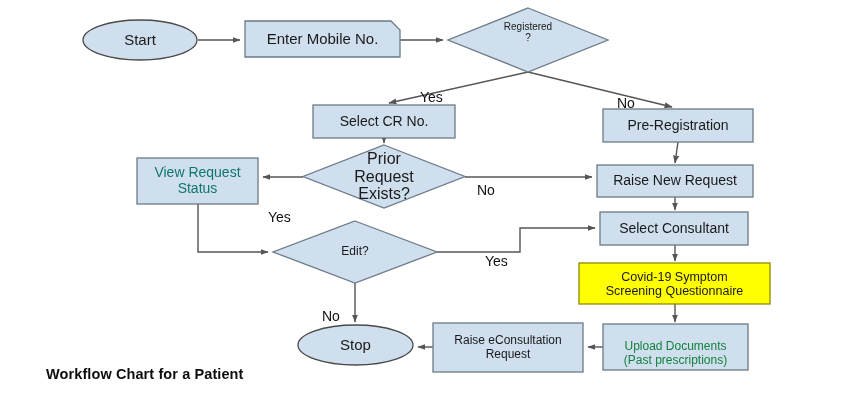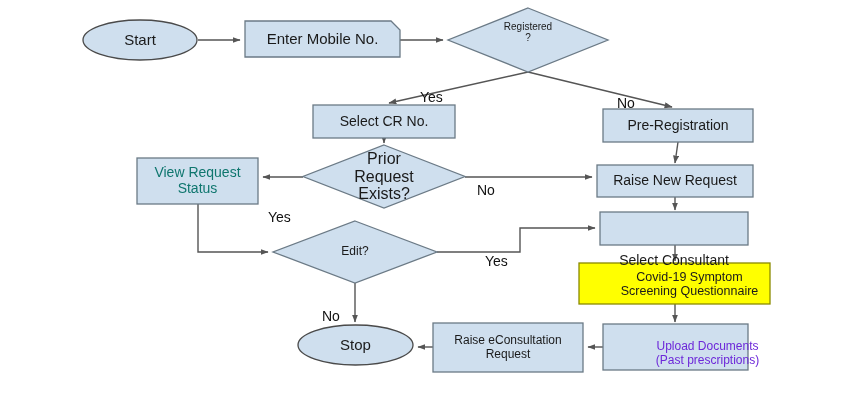--- a/index.html
+++ b/index.html
@@ -109,32 +109,33 @@
       <div class="node-label" style="left: 448px; top: 0; width: 160px; height: 64px; font-size: 10px; color: rgb(26, 26, 26);">Registered
 ?</div>
       <div class="node-label" style="left: 313px; top: 105px; width: 142px; height: 33px; font-size: 14px; color: rgb(26, 26, 26);">Select CR No.</div>
       <div class="node-label" style="left: 603px; top: 109px; width: 150px; height: 33px; font-size: 14px; color: rgb(26, 26, 26);">Pre-Registration</div>
       <div class="node-label" style="left: 303px; top: 145px; width: 162px; height: 63px; font-size: 16px; color: rgb(26, 26, 26);">Prior
 Request
 Exists?</div>
       <div class="node-label" style="left: 137px; top: 158px; width: 121px; height: 46px; font-size: 14px; color: #0f766e;">View Request
 Status</div>
       <div class="node-label" style="left: 597px; top: 165px; width: 156px; height: 32px; font-size: 14px; color: rgb(26, 26, 26);">Raise New Request</div>
-      <div class="node-label" style="left: 600px; top: 212px; width: 148px; height: 33px; font-size: 14px; color: rgb(26, 26, 26); margin-top: 32px;">Select Consultant</div>
+      <div class="node-label" style="left: 600px; top: 212px; width: 148px; height: 33px; font-size: 14px; color: rgb(26, 26, 26);">Select Consultant</div>
       <div class="node-label" style="left: 273px; top: 221px; width: 164px; height: 62px; font-size: 12px; color: rgb(26, 26, 26);">Edit?</div>
-      <div class="node-label" style="left: 579px; top: 263px; width: 191px; height: 41px; font-size: 12.5px; color: rgb(26, 26, 26); padding-left: 15px;">Covid-19 Symptom
+      <div class="node-label" style="left: 579px; top: 263px; width: 191px; height: 41px; font-size: 12.5px; color: rgb(26, 26, 26);">Covid-19 Symptom
 Screening Questionnaire</div>
-      <div class="node-label" style="left: 603px; top: 324px; width: 145px; height: 59px; font-size: 12px; color: #6d28d9; padding-left: 32px;">Upload Documents
+      <div class="node-label" style="left: 603px; top: 324px; width: 145px; height: 59px; font-size: 12px; color: #15803d;">Upload Documents
 (Past prescriptions)</div>
       <div class="node-label" style="left: 433px; top: 323px; width: 150px; height: 49px; font-size: 12px; color: rgb(26, 26, 26);">Raise eConsultation
 Request</div>
       <div class="node-label" style="left: 298px; top: 325px; width: 115px; height: 40px; font-size: 15px; color: rgb(26, 26, 26);">Stop</div>
     </div>
   <div id="edge-labels-layer">
       <div class="edge-label" style="left: 420px; top: 66px;">Yes</div>
       <div class="edge-label" style="left: 617px; top: 72px;">No</div>
       <div class="edge-label" style="left: 268px; top: 186px;">Yes</div>
       <div class="edge-label" style="left: 477px; top: 159px;">No</div>
       <div class="edge-label" style="left: 485px; top: 230px;">Yes</div>
       <div class="edge-label" style="left: 322px; top: 285px;">No</div>
     </div>
 
+  <div class="caption" style="left:46px; top:366px;">Workflow Chart for a Patient</div>
 </div>
 
 </body></html>

